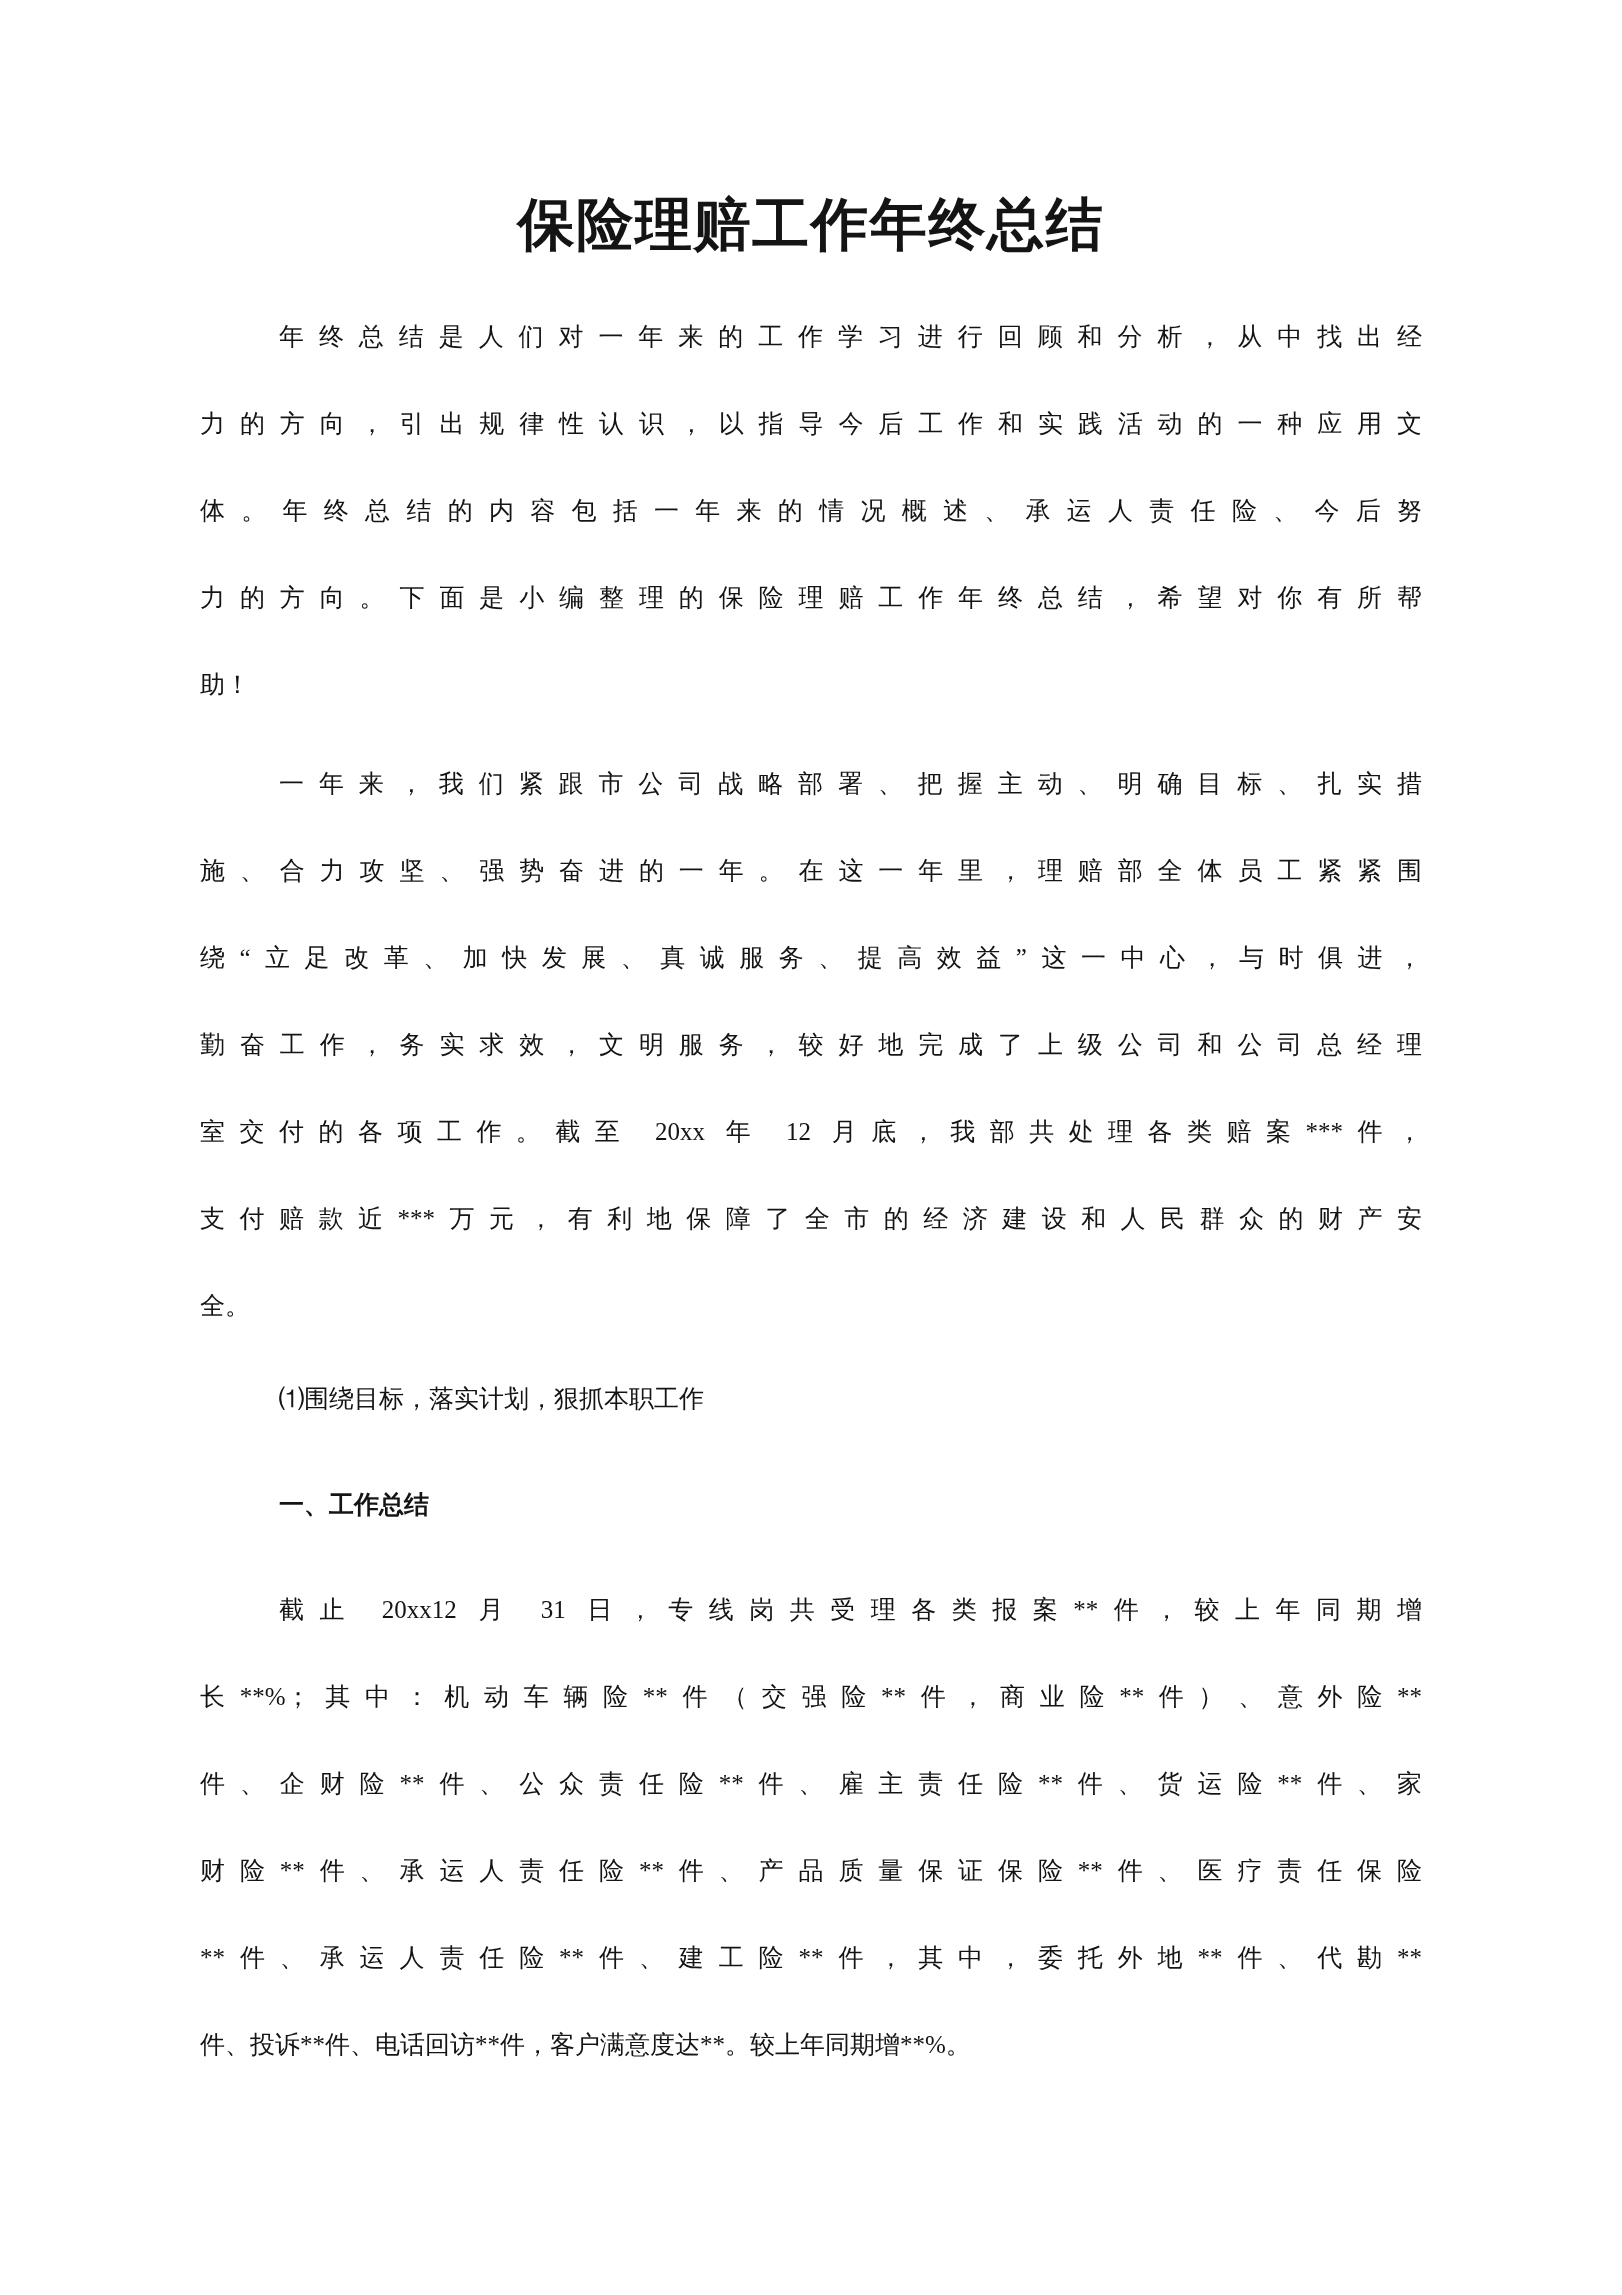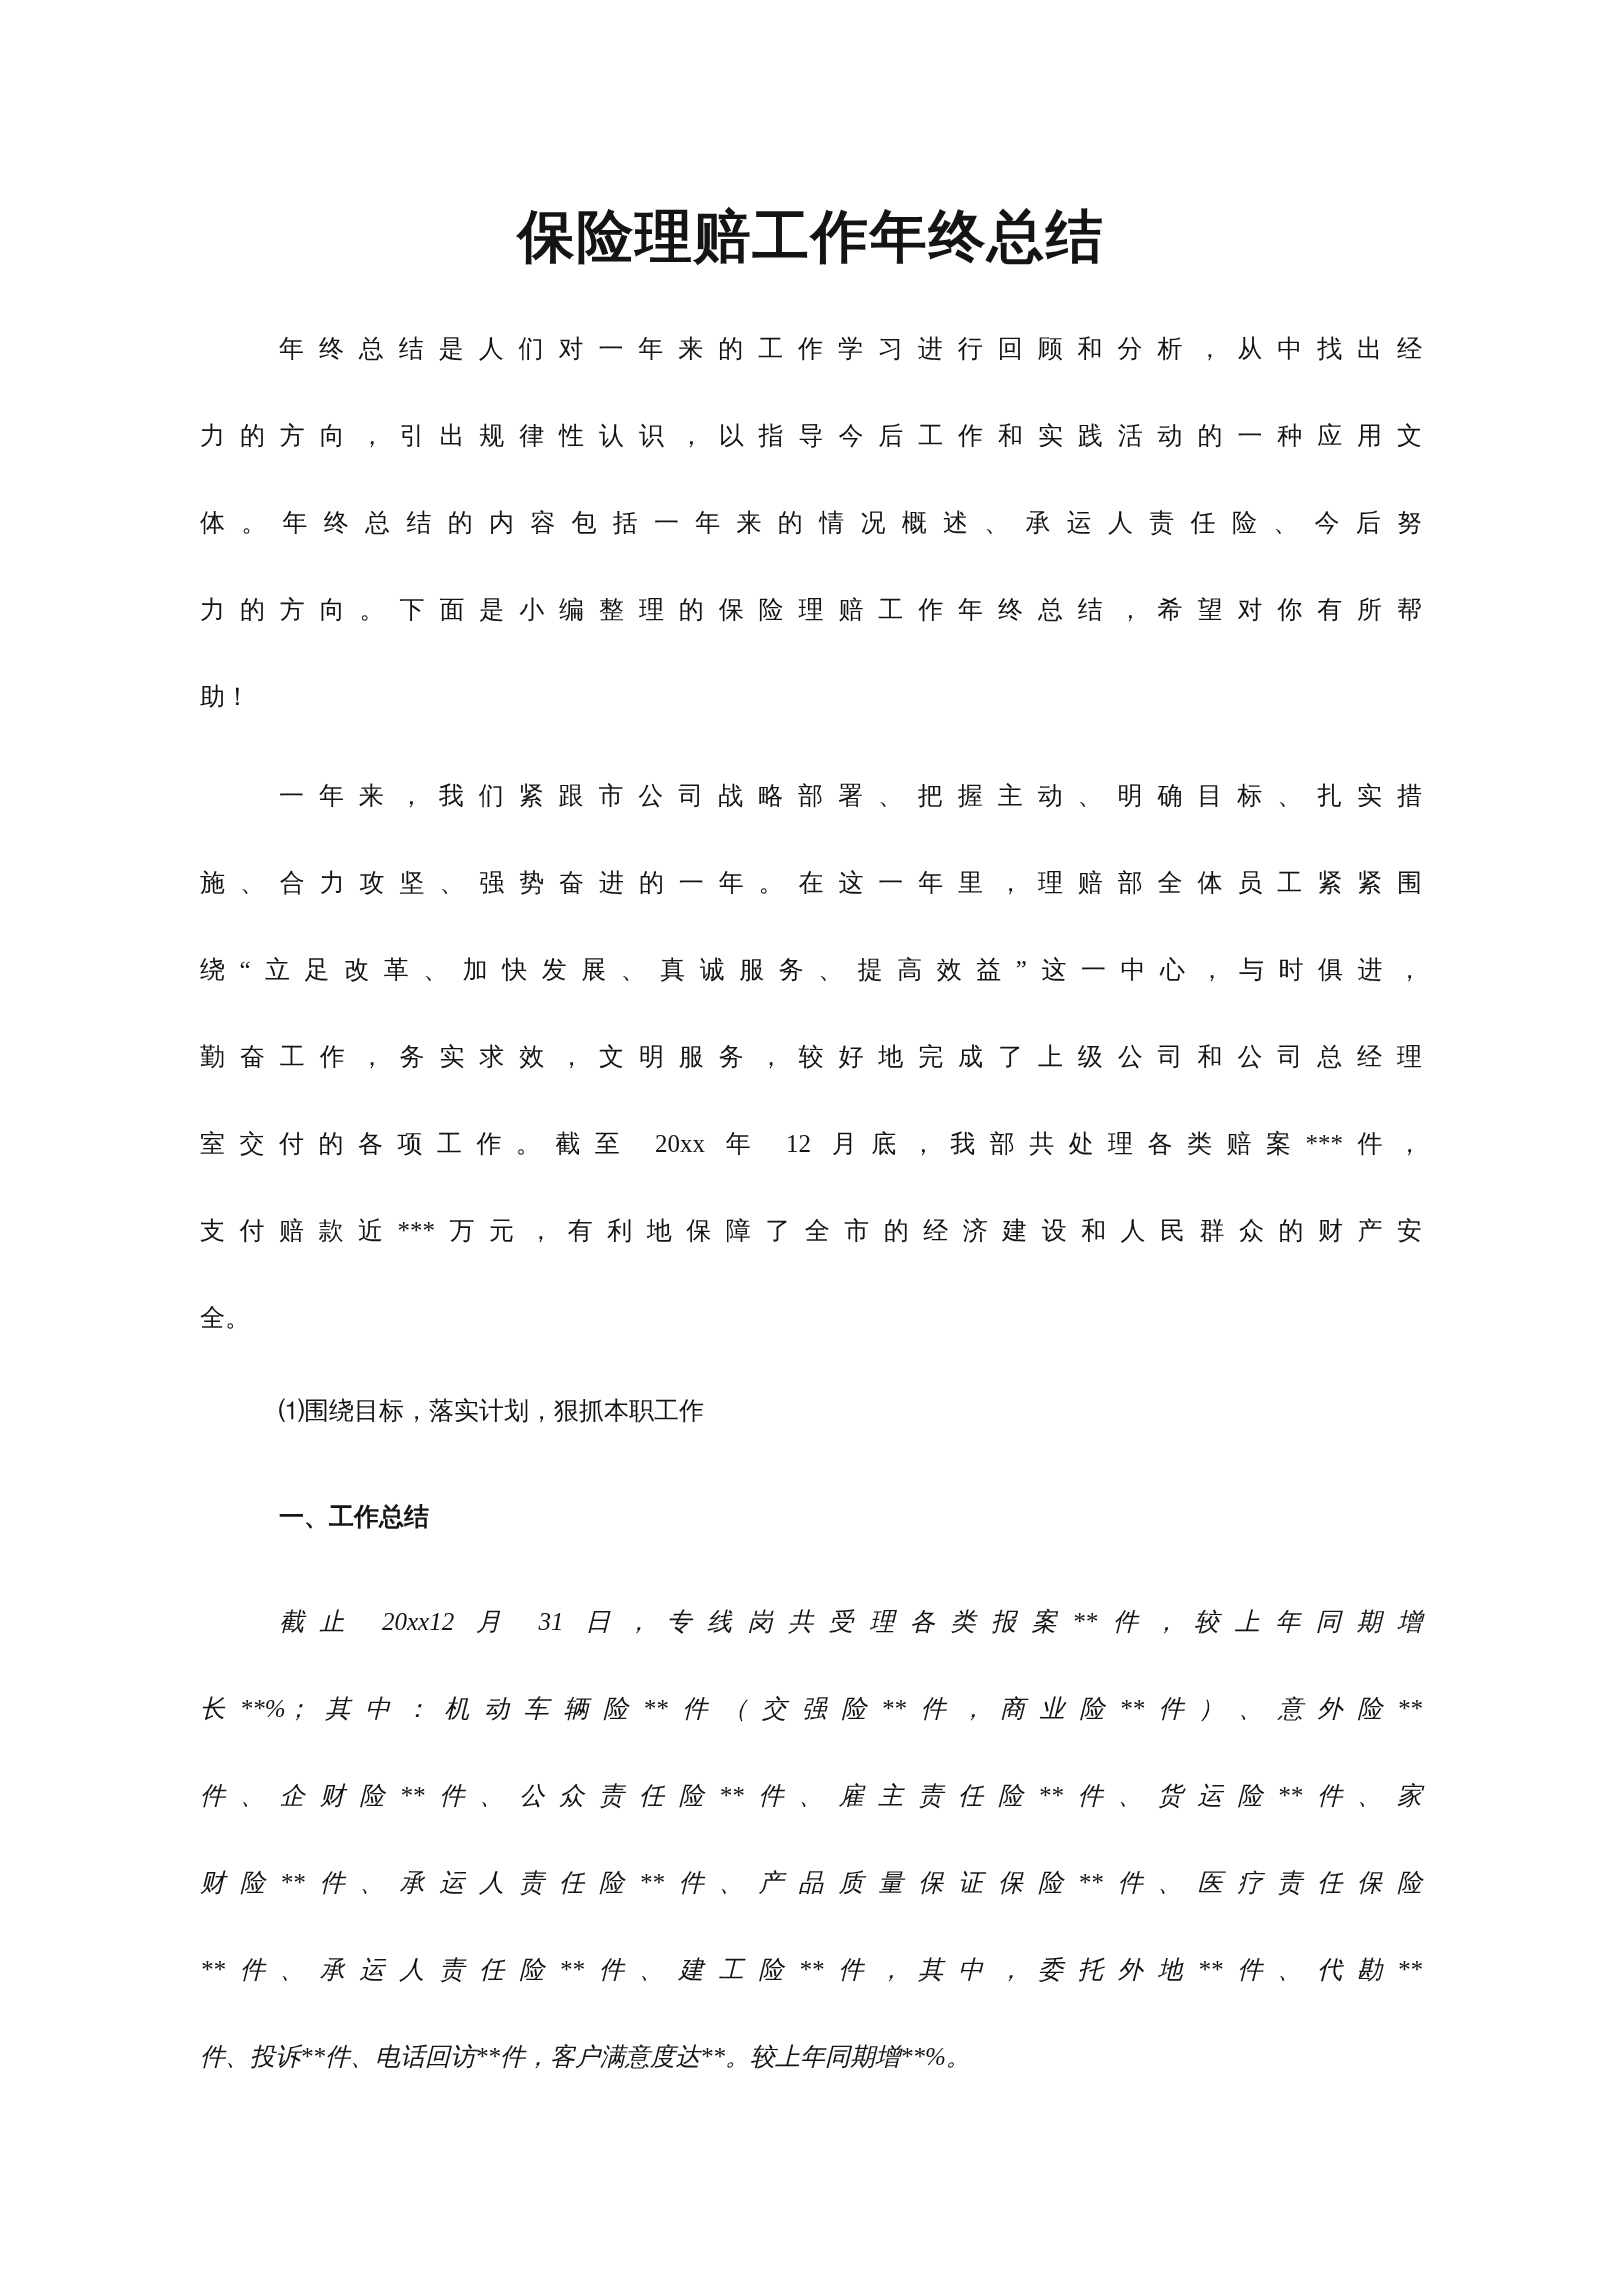--- a/index.html
+++ b/index.html
@@ -8,39 +8,39 @@
     width: 1622px;
     height: 2295px;
     background: #ffffff;
     overflow: hidden;
     font-family: "Liberation Serif", "DejaVu Serif", serif;
     color: #141414;
   }
   .content {
     position: absolute;
     left: 200px;
-    top: 12px;
+    top: 0;
     width: 1222px;
     padding-top: 190px;
   }
   .doc-title {
     margin: 0;
     font-size: 57px;
     font-weight: bold;
     line-height: 69px;
     text-align: center;
     letter-spacing: 1.7px;
     white-space: nowrap;
   }
   .para { margin: 0; }
   .p1 { margin-top: 34px; }
   .p2 { margin-top: 12px; }
   .p3 { margin-top: 6px; }
   .ph { margin-top: 18.6px; }
-  .p4 { margin-top: 18px; font-style: italic; }
+  .p4 { margin-top: 18px; }
   .line {
     font-size: 25px;
     line-height: 87px;
     white-space: nowrap;
     text-align: justify;
     text-align-last: justify;
   }
   .line.first { padding-left: 79px; }
   .line.last {
     text-align: left;

